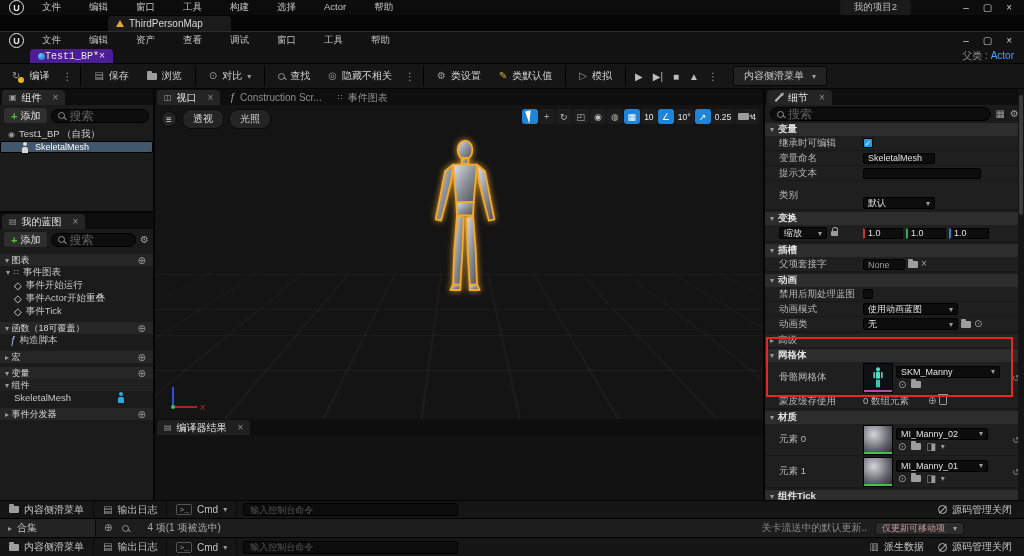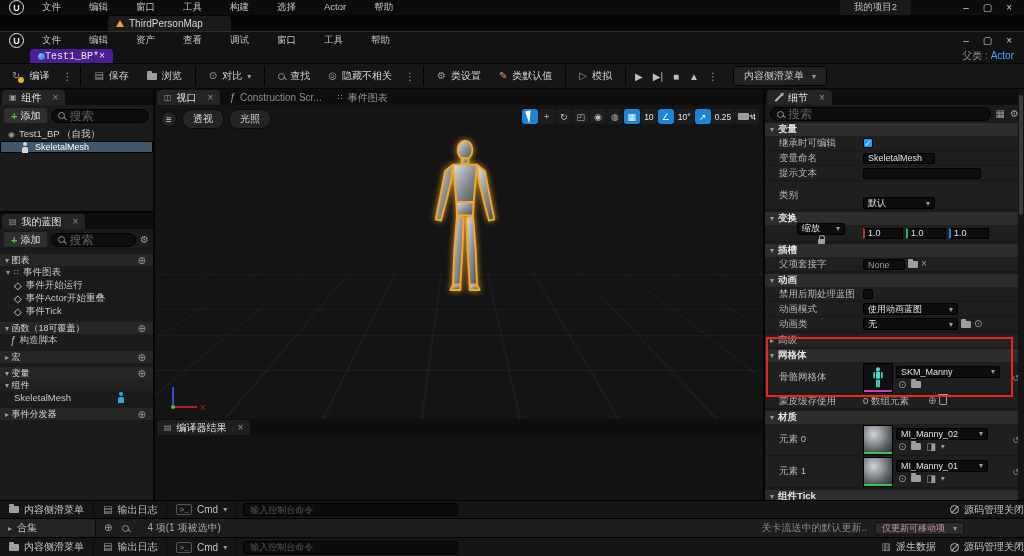--- a/index.html
+++ b/index.html
@@ -133,21 +133,21 @@
 
   
   .statusbar{position:absolute;left:0;width:1024px;height:18px;background:#151515;border-top:1px solid #020202;display:flex;align-items:center;z-index:3;}
   #bp-statusbar{top:500px;}
   #cb-bar{top:518px;height:19px;background:#1d1d1d;z-index:3;position:absolute;left:0;width:1024px;border-top:1px solid #020202;display:flex;align-items:center;}
   #main-statusbar{top:537px;height:19px;}
   .sbtn{display:flex;align-items:center;gap:5px;padding:0 9px;height:100%;color:#c2c2c2;border-right:1px solid #0a0a0a;}
   .console{background:#0c0c0c;border:1px solid #000;border-radius:3px;height:13px;width:215px;display:flex;align-items:center;padding:0 6px;margin-left:6px;}
   .console input{background:transparent;border:none;outline:none;color:#ddd;width:100%;font-size:9px;}
   .console input::placeholder{color:#555;}
-  .src-ctl{margin-left:auto;display:flex;align-items:center;gap:5px;color:#c2c2c2;}
+  .src-ctl{margin-left:auto;display:flex;align-items:center;gap:5px;color:#c2c2c2;padding-right:12px;}
   .noslash{width:9px;height:9px;border:1.3px solid #b5b5b5;border-radius:50%;position:relative;display:inline-block;}
   .noslash::after{content:"";position:absolute;left:-1px;top:3px;width:10px;height:1.3px;background:#b5b5b5;transform:rotate(-45deg);}
   .coll-box{width:96px;height:100%;display:flex;align-items:center;gap:5px;padding-left:8px;background:#232323;border-right:1px solid #0a0a0a;color:#c2c2c2;}
   .dd-sm{background:#2b2b2b;border:1px solid #111;border-radius:2px;height:13px;display:flex;align-items:center;gap:8px;padding:0 6px;color:#c79a9a;font-size:9px;}
 
   
   #red-box{left:766px;top:337px;width:247px;height:60px;border:2px solid #e8261b;z-index:50;pointer-events:none;}
 </style>
 </head>
 <body>
@@ -518,21 +518,21 @@
                 <span class="caret">▾</span>
               </span>
             </span>
         </div>
 
         <div class="dhdr">
             <span class="caret">▾</span>
             <span>变换</span>
           </div>
         <div class="drow" style="height:17px;">
-          <span class="lbl" style="display:flex;align-items:center;gap:4px;flex-direction:column;">
+          <span class="lbl" style="display:flex;align-items:center;gap:4px;">
             <span class="sel" style="width:48px;">
                 <span>缩放</span>
                 <span class="caret">▾</span>
               </span>
             <span class="i-lock"></span>
           </span>
           <span class="val">
             <input class="numf ax-x" value="1.0" style="">
             <input class="numf ax-y" value="1.0" style="">
             <input class="numf ax-z" value="1.0" style="">

